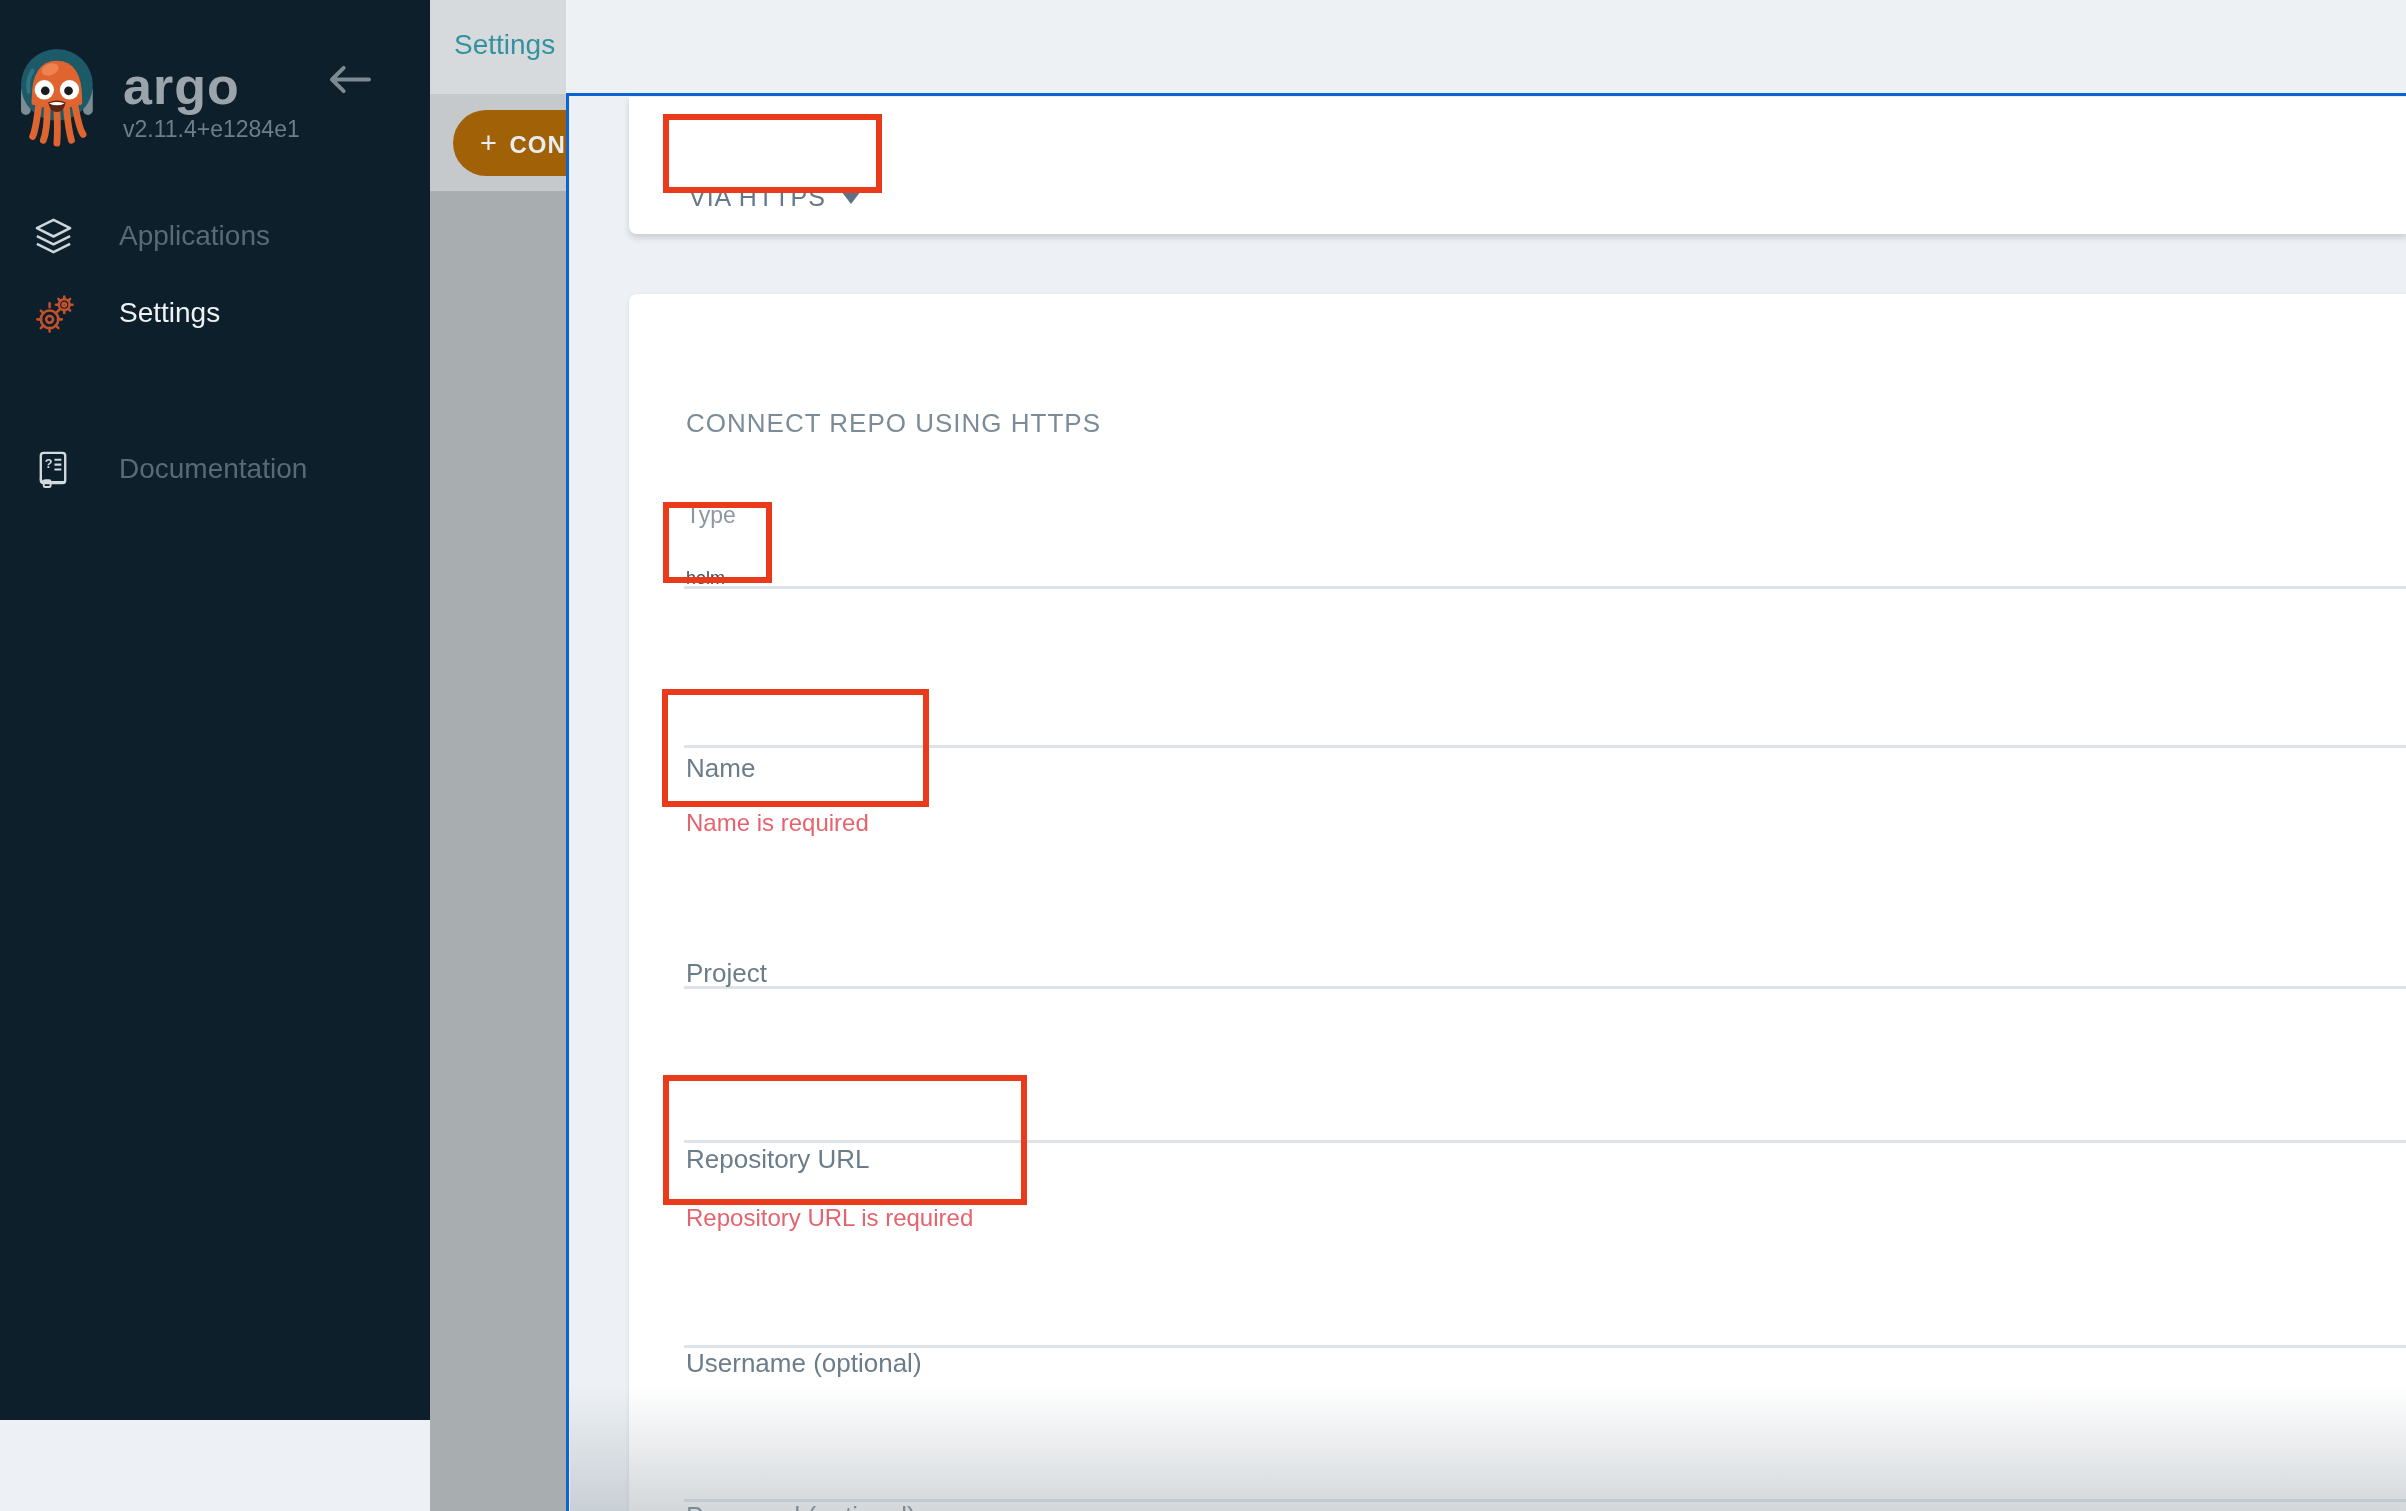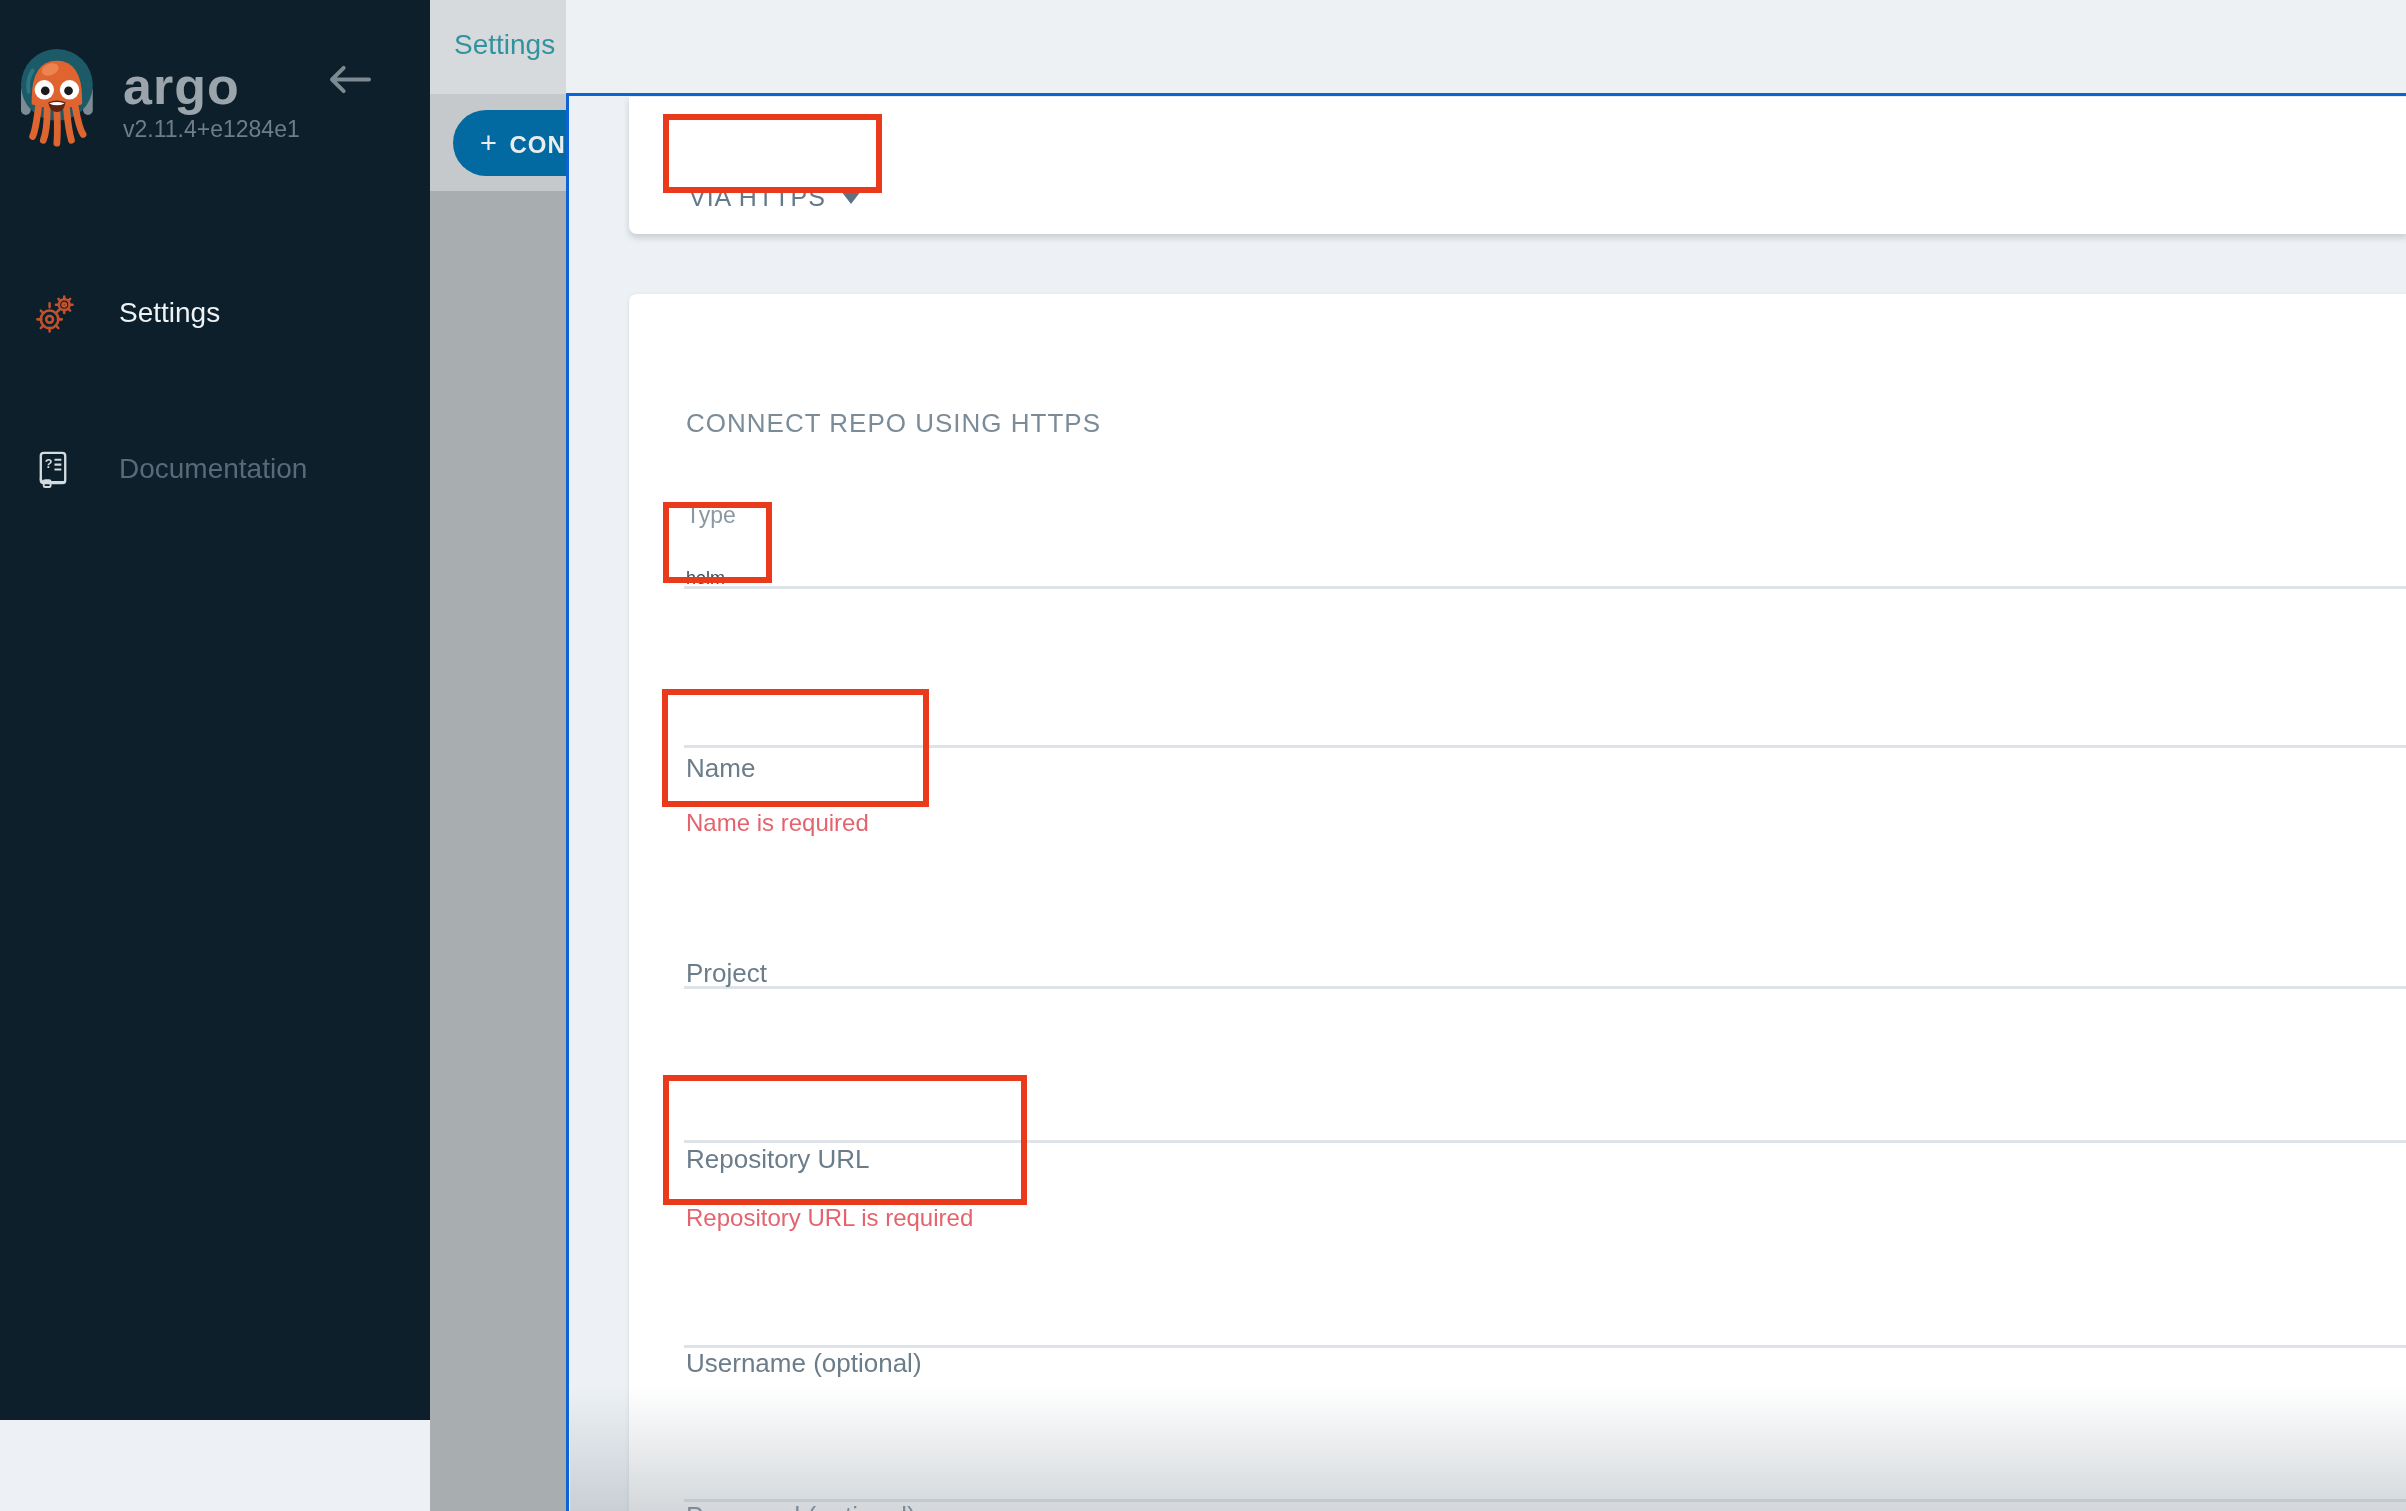--- a/index.html
+++ b/index.html
@@ -22,21 +22,21 @@
   .user-circle::after { content:""; position:absolute; left:5.8px; top:26px; width:31px; height:21.3px; border-radius:50%; background:var(--sidebar-bg); }
 
   
   .bg-strip { position:absolute; left:430px; width:136px; overflow:hidden; z-index:2; }
   .strip-breadcrumb { top:0; height:94px; background:#d7dadc; }
   .strip-toolbar { top:94px; height:97px; background:#c5c9cb; }
   .strip-content { top:191px; height:1321px; background:#a8adb0; }
   .breadcrumb-txt { position:absolute; left:24px; top:29px; font-size:28px; white-space:nowrap; }
   .breadcrumb-txt .crumb { color:#33929f; }
   .breadcrumb-txt .sep { color:#8f979c; padding-left:13.6px; }
-  .dim-btn { position:absolute; left:23px; top:15.5px; width:146px; height:66px; border-radius:33px; background:#0369a1; color:#e9edef; font-size:24px; font-weight:600; line-height:66px; padding-left:27px; white-space:nowrap; letter-spacing:1px; }
+  .dim-btn { position:absolute; left:23px; top:15.5px; width:146px; height:66px; border-radius:33px; background:#a16207; color:#e9edef; font-size:24px; font-weight:600; line-height:66px; padding-left:27px; white-space:nowrap; letter-spacing:1px; }
   .dim-btn .plus { font-size:29px; font-weight:400; margin-right:11.6px; }
 
   
   .panel-header { position:absolute; left:566px; top:0; width:1841px; height:93px; background:#edf1f4; z-index:2; }
   .panel-body { position:absolute; left:566px; top:93px; width:1841px; height:1419px; background:#edf1f5; border-top:3.9px solid var(--panel-border-blue); border-left:3.9px solid var(--panel-border-blue); z-index:2; }
   .pill-btn { position:absolute; top:14.6px; height:63px; border-radius:32px; border:none; background:var(--button-slate); color:#ffffff; font-family:"Liberation Sans",sans-serif; font-size:25px; font-weight:600; letter-spacing:1px; cursor:pointer; }
   .btn-connect { left:628px; width:187px; }
   .btn-save { left:825px; width:462px; }
   .btn-cancel { left:1297px; width:166px; background:transparent; border:2.9px solid #29b5c4; color:var(--accent-teal); }
 
@@ -95,20 +95,30 @@
       </svg>
     </div>
     <div class="logo-text">argo</div>
     <div class="logo-version">v2.11.4+e1284e1</div>
     <div class="collapse-arrow">
       <svg width="49" height="39" viewBox="0 0 50 40">
         <path d="M44,20 L8,20 M18,8 L6,20 L18,32" stroke="#7e8a91" stroke-width="4" fill="none" stroke-linecap="round" stroke-linejoin="round"></path>
       </svg>
     </div>
 
+    <div class="nav-item" style="top:207px;">
+      <span class="nav-icon">
+        <svg width="43" height="43" viewBox="0 0 44 44">
+          <path d="M22,5 L39,13.5 L22,22 L5,13.5 Z" stroke="#cdd6da" stroke-width="2.6" fill="none" stroke-linejoin="round"></path>
+          <path d="M5,21.5 L22,30 L39,21.5" stroke="#cdd6da" stroke-width="2.6" fill="none" stroke-linejoin="round"></path>
+          <path d="M5,29.5 L22,38 L39,29.5" stroke="#cdd6da" stroke-width="2.6" fill="none" stroke-linejoin="round"></path>
+        </svg>
+      </span>
+      <span class="nav-label">Applications</span>
+    </div>
 
     <div class="nav-item active" style="top:284px;">
       <span class="nav-icon">
         <svg width="43" height="43" viewBox="0 0 44 44">
           <g stroke="var(--settings-icon-orange)" stroke-width="2.6" fill="none">
             <circle cx="18" cy="28" r="9"></circle>
               <circle cx="18" cy="28" r="3.5"></circle>
             <g stroke-linecap="round">
               <path d="M18,15.5 v-4 M18,40.5 v-4 M5.5,28 h4 M26.5,28 h4 M9,19 l2.8,2.8 M24.2,34.2 L27,37 M27,19 l-2.8,2.8 M11.8,34.2 L9,37"></path>
             </g>

